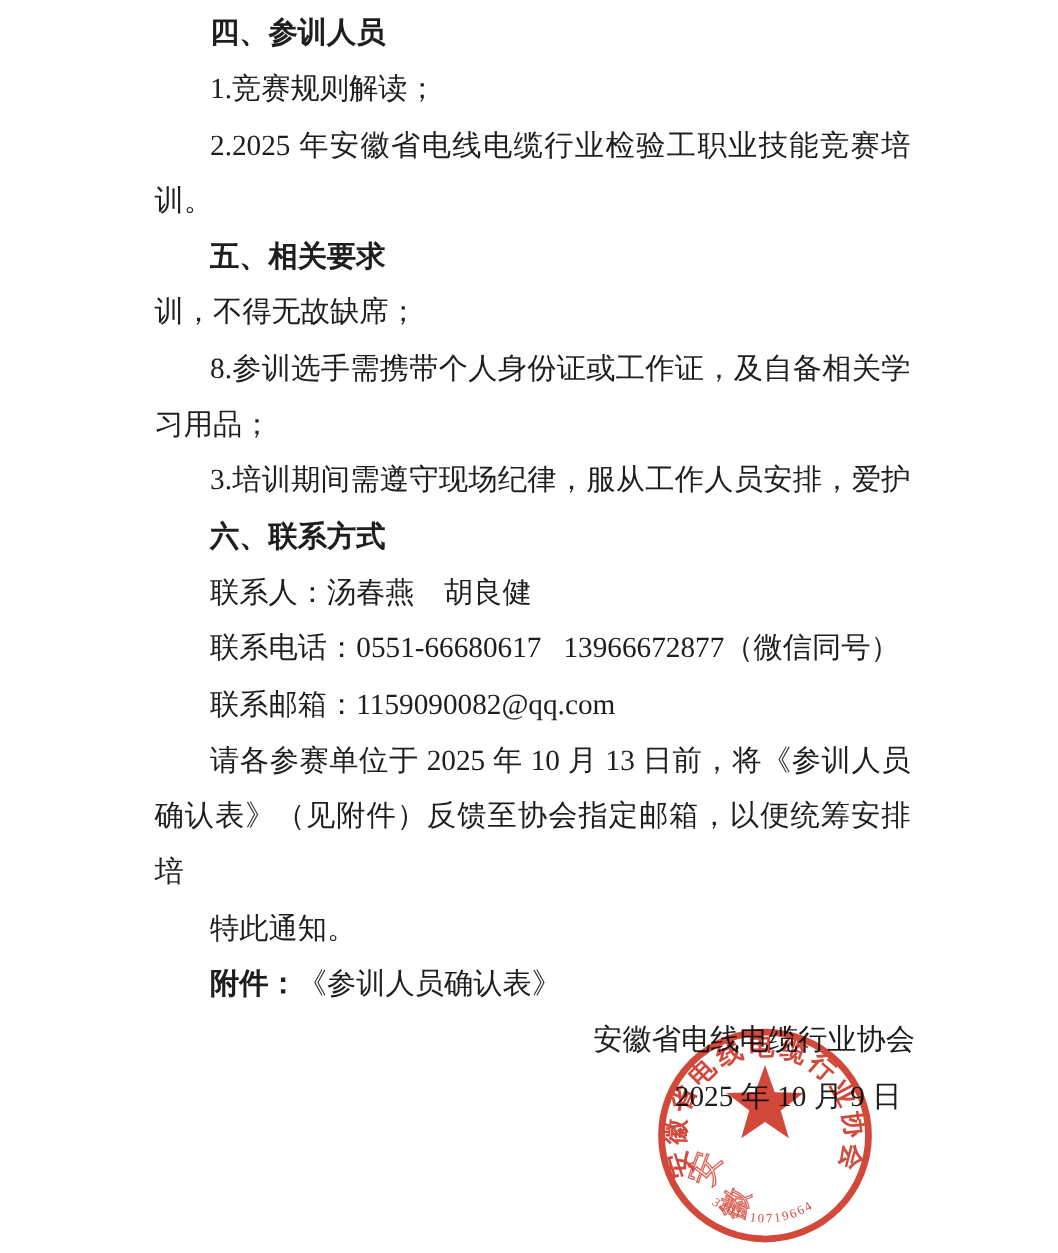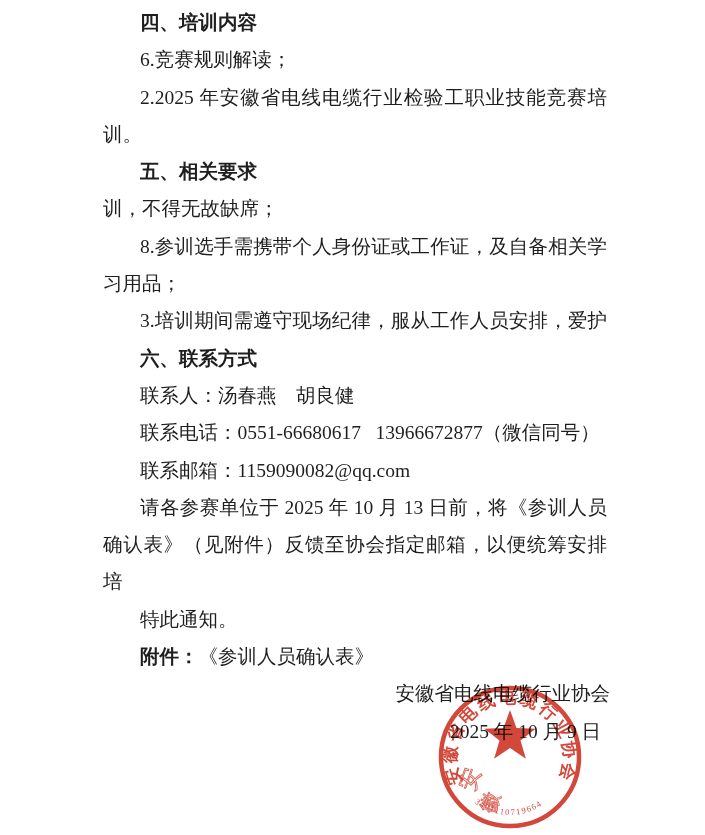--- a/index.html
+++ b/index.html
@@ -39,22 +39,22 @@
     opacity: 0.93;
     pointer-events: none;
   }
   .seal text { font-family: "Liberation Serif", "DejaVu Serif", serif; }
 </style>
 </head>
 <body>
 
 <div class="page">
 
-  <div class="line heading indent">四、培训内容</div>
-  <div class="line indent">6.竞赛规则解读；</div>
+  <div class="line heading indent">四、参训人员</div>
+  <div class="line indent">1.竞赛规则解读；</div>
   <div class="line indent fill">2.2025 年安徽省电线电缆行业检验工职业技能竞赛培</div>
   <div class="line">训。</div>
 
   <div class="line heading indent">五、相关要求</div>
   <div class="line">训，不得无故缺席；</div>
   <div class="line indent fill">8.参训选手需携带个人身份证或工作证，及自备相关学</div>
   <div class="line">习用品；</div>
   <div class="line indent fill">3.培训期间需遵守现场纪律，服从工作人员安排，爱护</div>
 
   <div class="line heading indent">六、联系方式</div>

